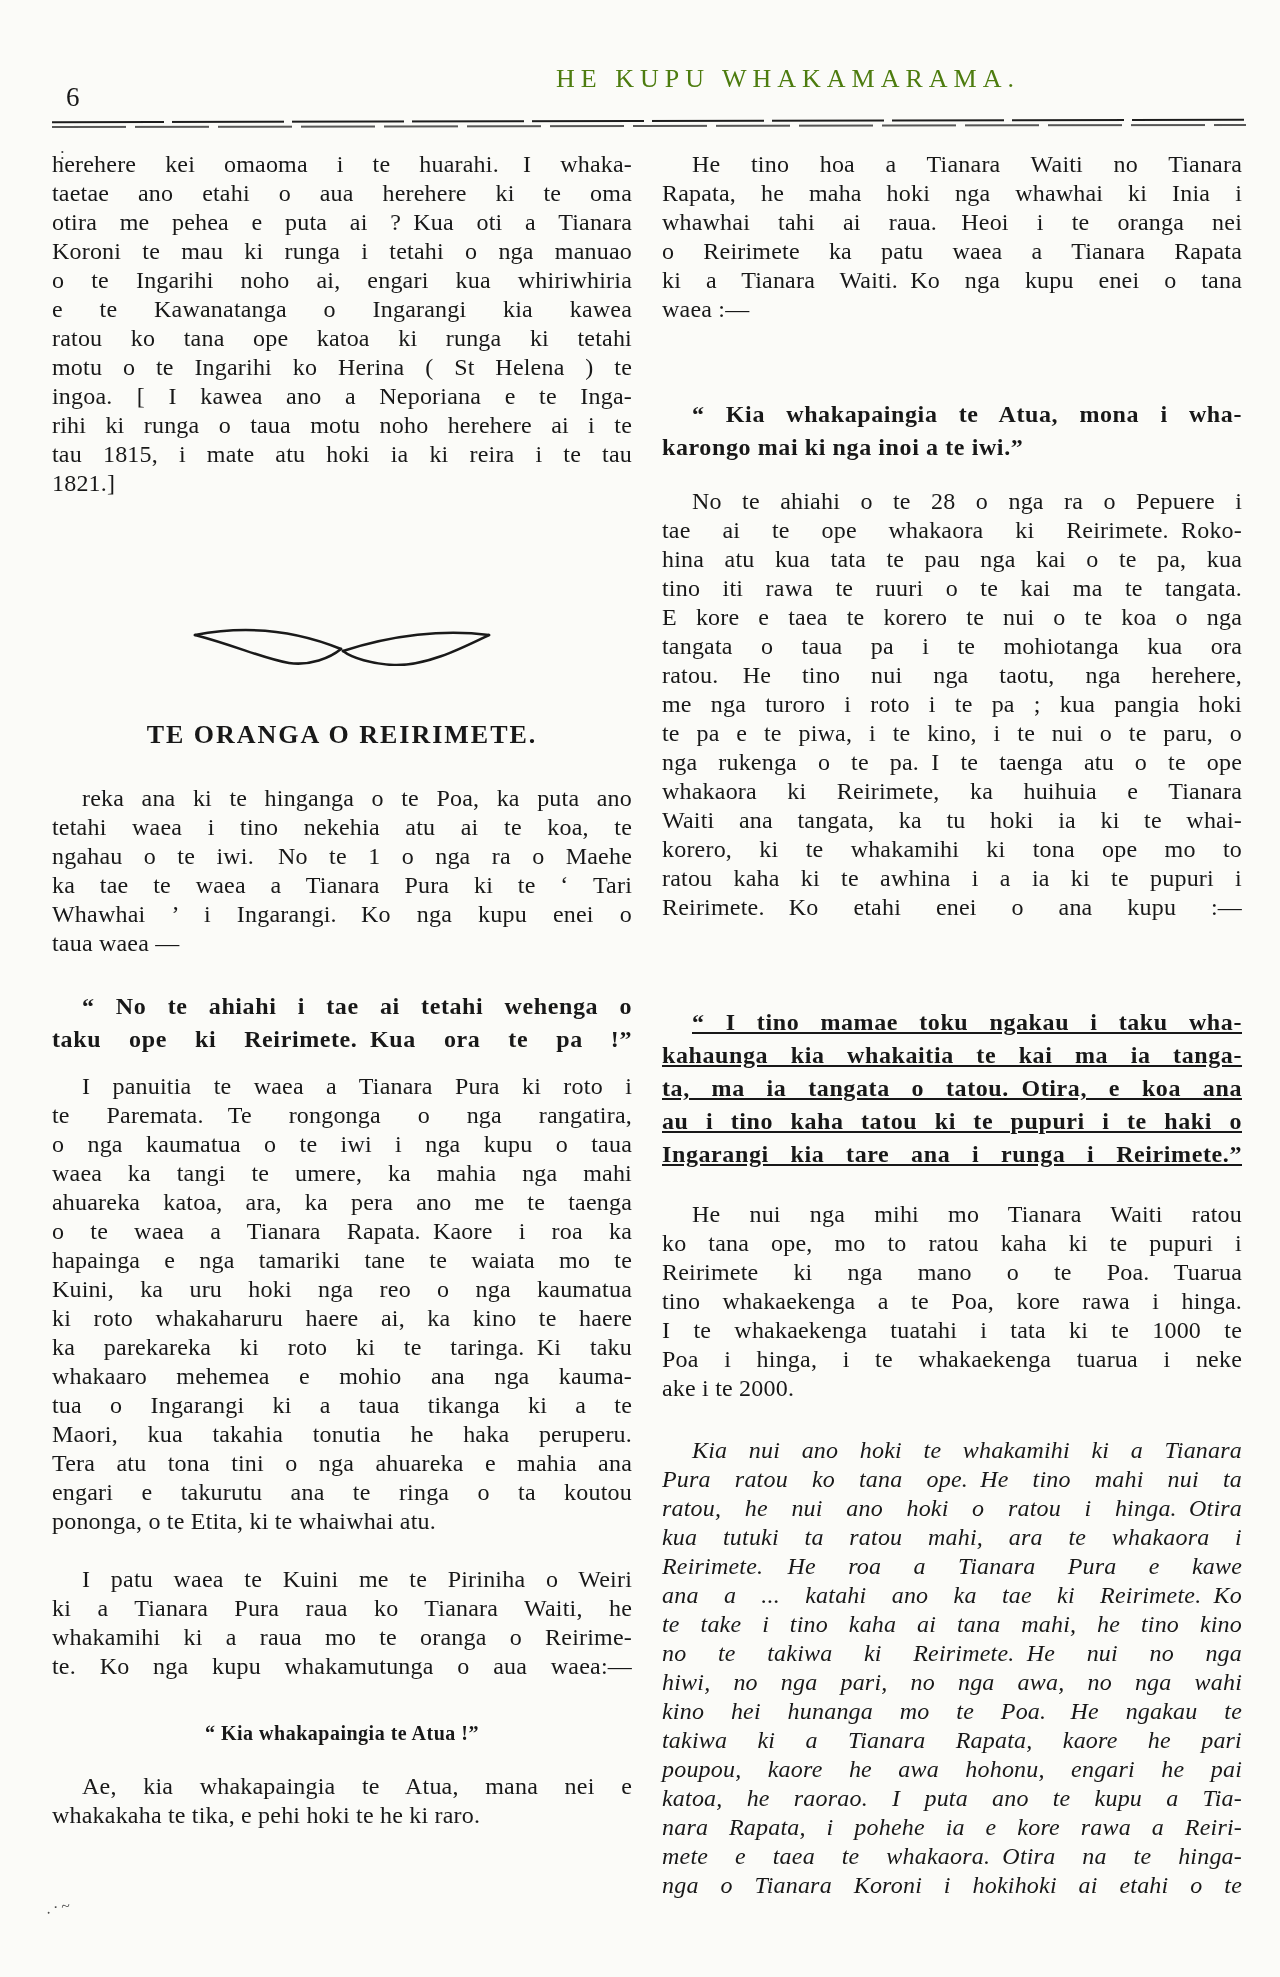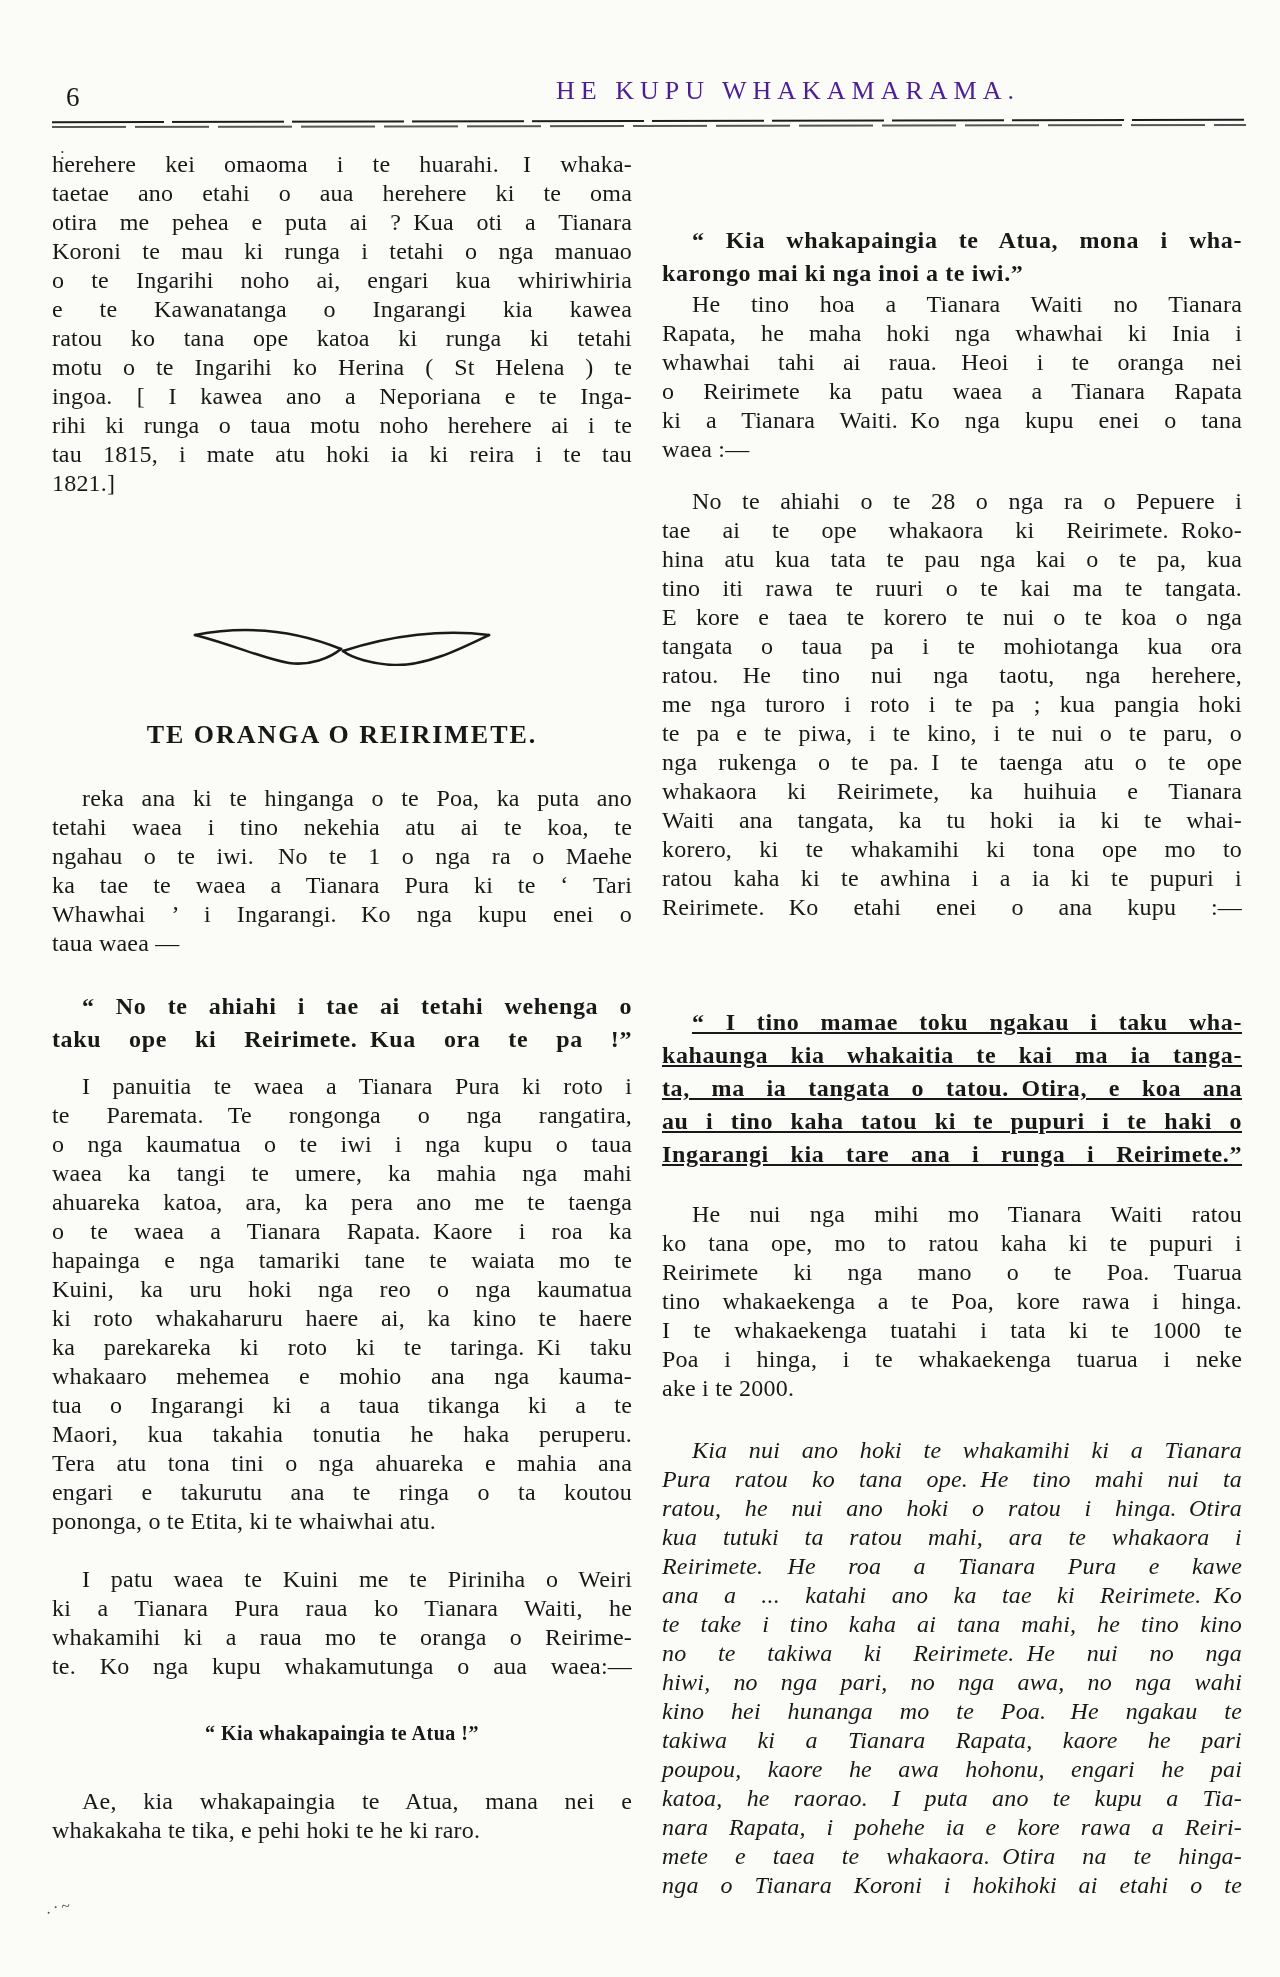--- a/index.html
+++ b/index.html
@@ -8,23 +8,23 @@
     width:1280px; height:1977px;
     background:#fbfbf8;
     color:#181818;
     font-family:"Liberation Serif","DejaVu Serif",serif;
     overflow:hidden;
   }
   
   .page-header { position:relative; height:122px; }
   .page-number { position:absolute; left:66px; top:82px; font-size:27px; line-height:30px; }
   .masthead {
-    position:absolute; top:76px; left:50%;
+    position:absolute; top:64px; left:50%;
     transform:translateX(-50%) translateX(148px);
-    font-size:26px; letter-spacing:6px; white-space:nowrap; color:#4c1d95;
+    font-size:26px; letter-spacing:6px; white-space:nowrap; color:#4d7c0f;
   }
   .rules { position:absolute; left:52px; right:34px; top:120px; }
   .rule-a { height:2px; background:repeating-linear-gradient(90deg,#1d1d1d 0 112px,rgba(0,0,0,0) 112px 120px); transform:rotate(-0.12deg); }
   .rule-b { margin-top:3px; height:2px; background:repeating-linear-gradient(90deg,#3a3a3a 0 74px,rgba(0,0,0,0) 74px 83px); transform:rotate(-0.10deg); opacity:.85; }
   
   .columns { display:flex; gap:30px; padding:0 38px 0 52px; margin-top:28px; }
   .col { width:580px; }
   
   .line {
     white-space:nowrap;
@@ -42,21 +42,21 @@
   }
   .subhead { text-align:center; font-weight:700; font-size:20px; line-height:30px; letter-spacing:0.5px; }
   .divider { margin:124px auto 0; width:300px; height:44px; }
   .divider svg { display:block; }
   
   .l-p2 { margin-top:34px; }
   .l-q1 { margin-top:32px; }
   .l-p3 { margin-top:16px; }
   .l-p4 { margin-top:29px; }
   .l-sub { margin-top:37px; }
-  .l-p5 { margin-top:39px; }
+  .l-p5 { margin-top:24px; }
   .r-q1 { margin-top:74px; }
   .r-p2 { margin-top:23px; }
   .r-q2 { margin-top:84px;text-decoration:underline; }
   .r-p3 { margin-top:29px; }
   .r-p4 { margin-top:33px;font-style:italic; }
   
   .speck-top { position:absolute; left:60px; top:144px; font-size:17px; color:#3c3c3c; }
   .speck-bottom { position:absolute; left:46px; top:1898px; font-size:16px; color:#4a4a4a; letter-spacing:3px; transform:rotate(-8deg); }
 </style>
 </head>
@@ -146,32 +146,32 @@
 
       <div class="subhead l-sub">“ Kia whakapaingia te Atua !”</div>
 
       <div class="para indent l-p5">
           <div class="line">Ae, kia whakapaingia te Atua, mana nei e</div>
           <div class="line">whakakaha te tika, e pehi hoki te he ki raro.</div>
         </div>
     </section>
 
     <section class="col">
-      <div class="para quote indent r-q1">
-          <div class="line">“ Kia whakapaingia te Atua, mona i wha-</div>
-          <div class="line">karongo mai ki nga inoi a te iwi.”</div>
-        </div>
-
       <div class="para indent">
           <div class="line">He tino hoa a Tianara Waiti no Tianara</div>
           <div class="line">Rapata, he maha hoki nga whawhai ki Inia i</div>
           <div class="line">whawhai tahi ai raua. Heoi i te oranga nei</div>
           <div class="line">o Reirimete ka patu waea a Tianara Rapata</div>
           <div class="line">ki a Tianara Waiti. Ko nga kupu enei o tana</div>
           <div class="line">waea :—</div>
+        </div>
+
+      <div class="para quote indent r-q1">
+          <div class="line">“ Kia whakapaingia te Atua, mona i wha-</div>
+          <div class="line">karongo mai ki nga inoi a te iwi.”</div>
         </div>
 
       <div class="para indent jall r-p2">
           <div class="line">No te ahiahi o te 28 o nga ra o Pepuere i</div>
           <div class="line">tae ai te ope whakaora ki Reirimete. Roko-</div>
           <div class="line">hina atu kua tata te pau nga kai o te pa, kua</div>
           <div class="line">tino iti rawa te ruuri o te kai ma te tangata.</div>
           <div class="line">E kore e taea te korero te nui o te koa o nga</div>
           <div class="line">tangata o taua pa i te mohiotanga kua ora</div>
           <div class="line">ratou. He tino nui nga taotu, nga herehere,</div>

